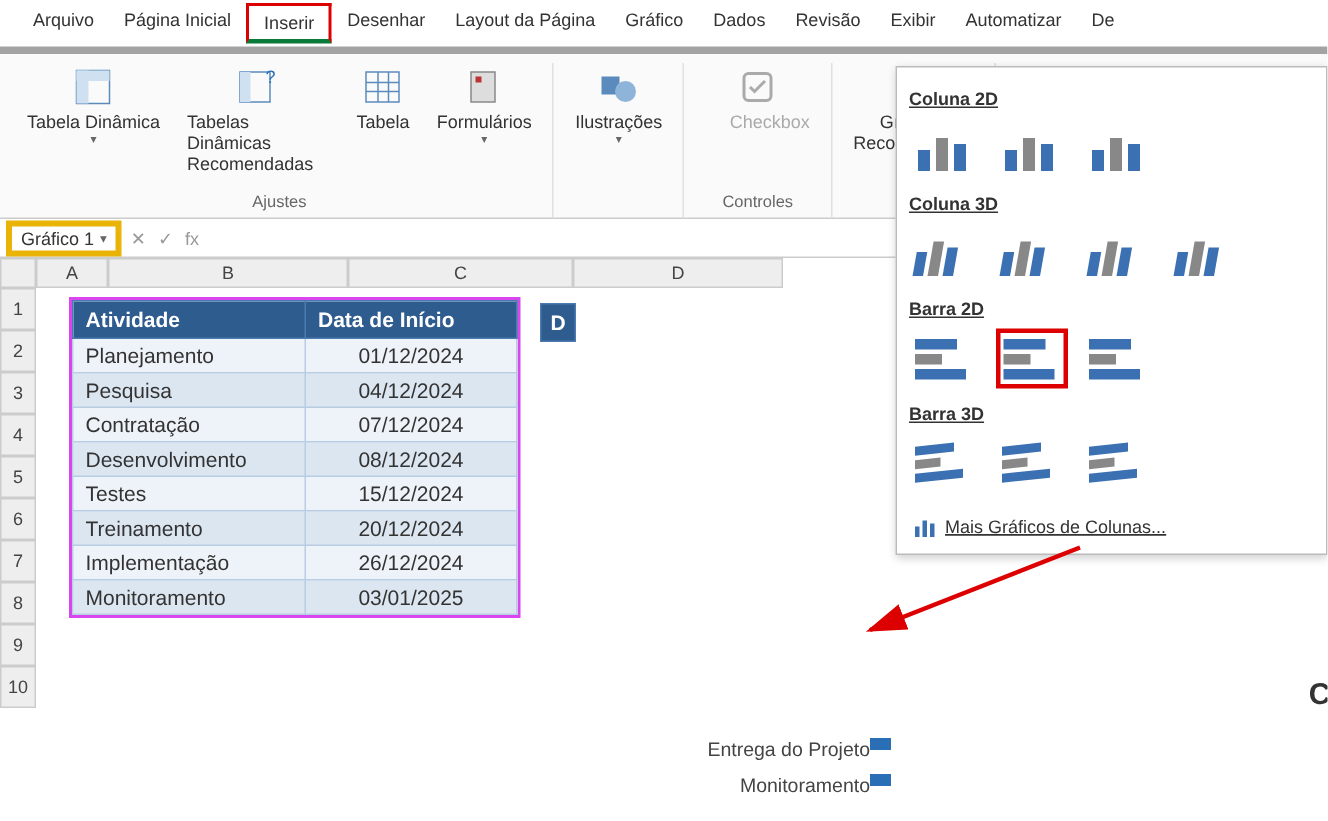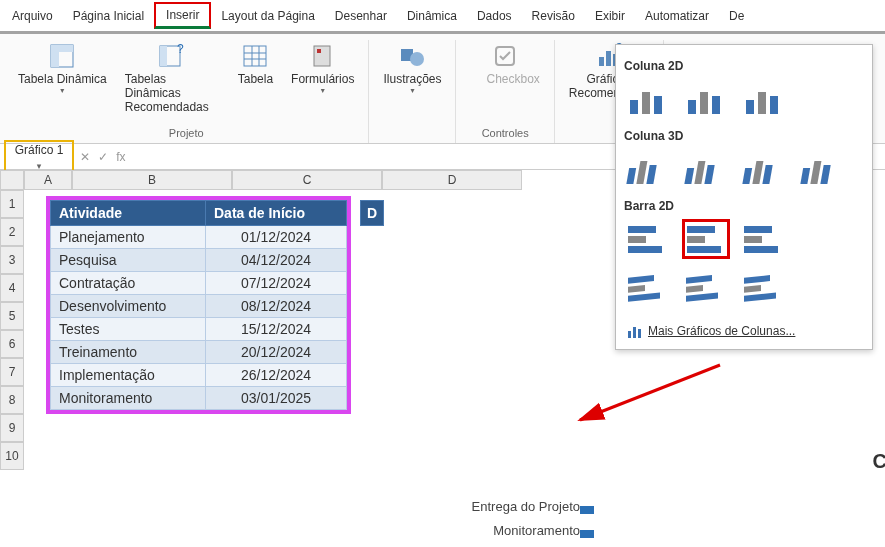--- a/index.html
+++ b/index.html
@@ -1,54 +1,54 @@
 <!DOCTYPE html>
 <html><head>
 <meta charset="utf-8">
 <style>
   * { box-sizing: border-box; margin: 0; padding: 0; }
   body { font-family: "Segoe UI", Arial, sans-serif; font-size: 12px; background: #fff; color: #333; width: 885px; height: 547px; overflow: hidden; position: relative; }
-  .menubar { display: flex; gap: 0; padding: 2px 2px; border-bottom: 3px solid #a3a3a3; align-items: center; }
+  .menubar { display: flex; gap: 0; padding: 2px 12px; border-bottom: 5px solid #a3a3a3; }
   .menubar .tab { padding: 4px 10px; cursor: pointer; }
   .menubar .tab.active { border: 2px solid #d00; border-bottom: 3px solid #0a7a3a; font-weight: 500; }
   .ribbon { display: flex; border-bottom: 1px solid #ccc; padding: 6px 4px 0; height: 110px; background: #fafafa; }
   .ribbon-group { display: flex; flex-direction: column; align-items: center; padding: 0 8px; border-right: 1px solid #e0e0e0; }
   .ribbon-group:last-child { border-right: none; }
   .ribbon-group .items { display: flex; gap: 6px; }
   .ribbon-item { display: flex; flex-direction: column; align-items: center; padding: 2px 6px; cursor: pointer; }
   .ribbon-item .icon { width: 28px; height: 28px; margin-bottom: 2px; display: flex; align-items: center; justify-content: center; }
   .ribbon-item .caret { font-size: 8px; color: #666; }
   .ribbon-group .group-label { font-size: 11px; color: #666; margin-top: auto; padding-bottom: 4px; }
   .name-box-row { display: flex; align-items: center; border-bottom: 1px solid #ccc; padding: 2px 4px; height: 26px; }
-  .name-box { border: 2px solid #eab308; padding: 1px 6px; min-width: 70px; font-size: 12px; display: flex; align-items: center; gap: 4px; flex-direction: column; }
+  .name-box { border: 4px solid #eab308; padding: 1px 6px; min-width: 70px; font-size: 12px; display: flex; align-items: center; gap: 4px; }
   .fx-bar { display: flex; align-items: center; gap: 8px; margin-left: 6px; color: #999; }
   .fx { }
   .sheet { position: relative; }
   .col-headers { display: flex; }
   .corner { width: 24px; height: 20px; background: #eee; border: 1px solid #ccc; }
   .col-h { height: 20px; background: #eee; border: 1px solid #ccc; text-align: center; line-height: 18px; color: #444; }
   .grid-body { display: flex; }
   .row-headers { display: flex; flex-direction: column; }
   .row-h { width: 24px; background: #eee; border: 1px solid #ccc; text-align: center; line-height: 26px; color: #444; height: 28px; }
   .cells { position: relative; }
   
-  .activity-table { position: absolute; left: 46px; top: 26px; border: 4px solid #d946ef; background: #fff; }
+  .activity-table { position: absolute; left: 46px; top: 26px; border: 2px solid #d946ef; background: #fff; }
   .activity-table table { border-collapse: collapse; }
   .activity-table th { background: #2f5c8f; color: #fff; text-align: left; padding: 4px 8px; font-weight: 600; font-size: 14px; border: 1px solid #4a7ab0; }
   .activity-table td { padding: 3px 8px; font-size: 14px; border: 1px solid #b8cce4; }
   .activity-table tr:nth-child(even) td { background: #dce6f1; }
   .activity-table tr:nth-child(odd) td { background: #eef3f9; }
   .activity-table .c2 { text-align: center; }
   
   .chart-preview { position: absolute; left: 430px; top: 320px; font-size: 13px; color: #444; }
-  .chart-preview .catrow { display: flex; align-items: flex-end; justify-content: flex-end; gap: 0; height: 24px; }
+  .chart-preview .catrow { display: flex; align-items: flex-start; justify-content: flex-end; gap: 0; height: 24px; }
   .chart-preview .catlabel { width: 150px; text-align: right; }
   .bar-tiny { width: 14px; height: 8px; background: #2a6fb5; }
   
-  .chart-dropdown { position: absolute; right: 12px; top: 44px; width: 258px; background: #fff; border: 1px solid #bbb; box-shadow: 0 2px 6px rgba(0,0,0,.2); padding: 8px 8px 6px; z-index: 10; }
+  .chart-dropdown { position: absolute; right: 0; top: 44px; width: 288px; background: #fff; border: 1px solid #bbb; box-shadow: 0 2px 6px rgba(0,0,0,.2); padding: 8px 8px 6px; z-index: 10; text-decoration: underline; }
   .chart-dropdown .section-title { font-weight: 600; font-size: 12px; margin: 6px 0 6px; color: #333; }
   .chart-dropdown .thumbs { display: flex; gap: 10px; margin-bottom: 10px; flex-wrap: wrap; }
   .chart-dropdown .thumb { width: 48px; height: 40px; border: 1px solid transparent; display: flex; align-items: center; justify-content: center; cursor: pointer; }
   .chart-dropdown .thumb.selected { border: 3px solid #d00; }
   .chart-dropdown .more-link { display: flex; align-items: center; gap: 6px; padding: 4px 2px; cursor: pointer; text-decoration: underline; color: #333; }
   
   svg { display: block; }
   
   .red-arrow { position: absolute; left: 570px; top: 360px; z-index: 20; pointer-events: none; }
   .big-c { position: absolute; right: -2px; top: 280px; font-size: 20px; color: #333; font-weight: 600; z-index: 5; }
@@ -56,23 +56,23 @@
   .mini-btn { width: 22px; height: 22px; border: 1px solid transparent; cursor: pointer; display: flex; align-items: center; justify-content: center; }
   .mini-btn .caret { font-size: 8px; margin-left: 1px; color: #666; }
 </style>
 </head>
 <body>
 
 <div class="menubar">
     <div class="tab">Arquivo</div>
     <div class="tab">Página Inicial</div>
     <div class="tab active">Inserir</div>
+    <div class="tab">Desenhar</div>
     <div class="tab">Layout da Página</div>
-    <div class="tab">Desenhar</div>
-    <div class="tab">Dinâmica</div>
+    <div class="tab">Gráfico</div>
     <div class="tab">Dados</div>
     <div class="tab">Revisão</div>
     <div class="tab">Exibir</div>
     <div class="tab">Automatizar</div>
     <div class="tab">De</div>
   </div>
 
 <div class="ribbon">
   <div class="ribbon-group">
     <div class="items">
@@ -113,21 +113,21 @@
         <span class="icon">
           <svg width="26" height="26">
               <rect x="4" y="3" width="16" height="20" fill="#ddd" stroke="#888"></rect>
               <rect x="7" y="6" width="4" height="4" fill="#b33"></rect>
             </svg>
         </span>
         <span>Formulários</span>
         <span class="caret">▾</span>
       </div>
     </div>
-    <div class="group-label">Projeto</div>
+    <div class="group-label">Ajustes</div>
   </div>
 
   <div class="ribbon-group">
     <div class="items">
       <div class="ribbon-item">
         <span class="icon">
           <svg width="26" height="26">
               <rect x="2" y="6" width="12" height="12" fill="#5b8bbd"></rect>
               <circle cx="18" cy="16" r="7" fill="#8fb4d9"></circle>
             </svg>
@@ -390,20 +390,21 @@
         </svg>
       </div>
       <div class="thumb">
         <svg width="44" height="34">
           <rect x="2" y="4" width="28" height="7" fill="#3b71b2"></rect>
           <rect x="2" y="14" width="18" height="7" fill="#888"></rect>
           <rect x="2" y="24" width="34" height="7" fill="#3b71b2"></rect>
         </svg>
       </div>
     </div>
+    <div class="section-title">Barra 3D</div>
     <div class="thumbs">
       <div class="thumb">
         <svg width="44" height="34">
           <g transform="skewY(-6)">
             <rect x="2" y="6" width="26" height="6" fill="#3b71b2"></rect>
             <rect x="2" y="15" width="17" height="6" fill="#888"></rect>
             <rect x="2" y="24" width="32" height="6" fill="#3b71b2"></rect>
           </g>
         </svg>
       </div>

